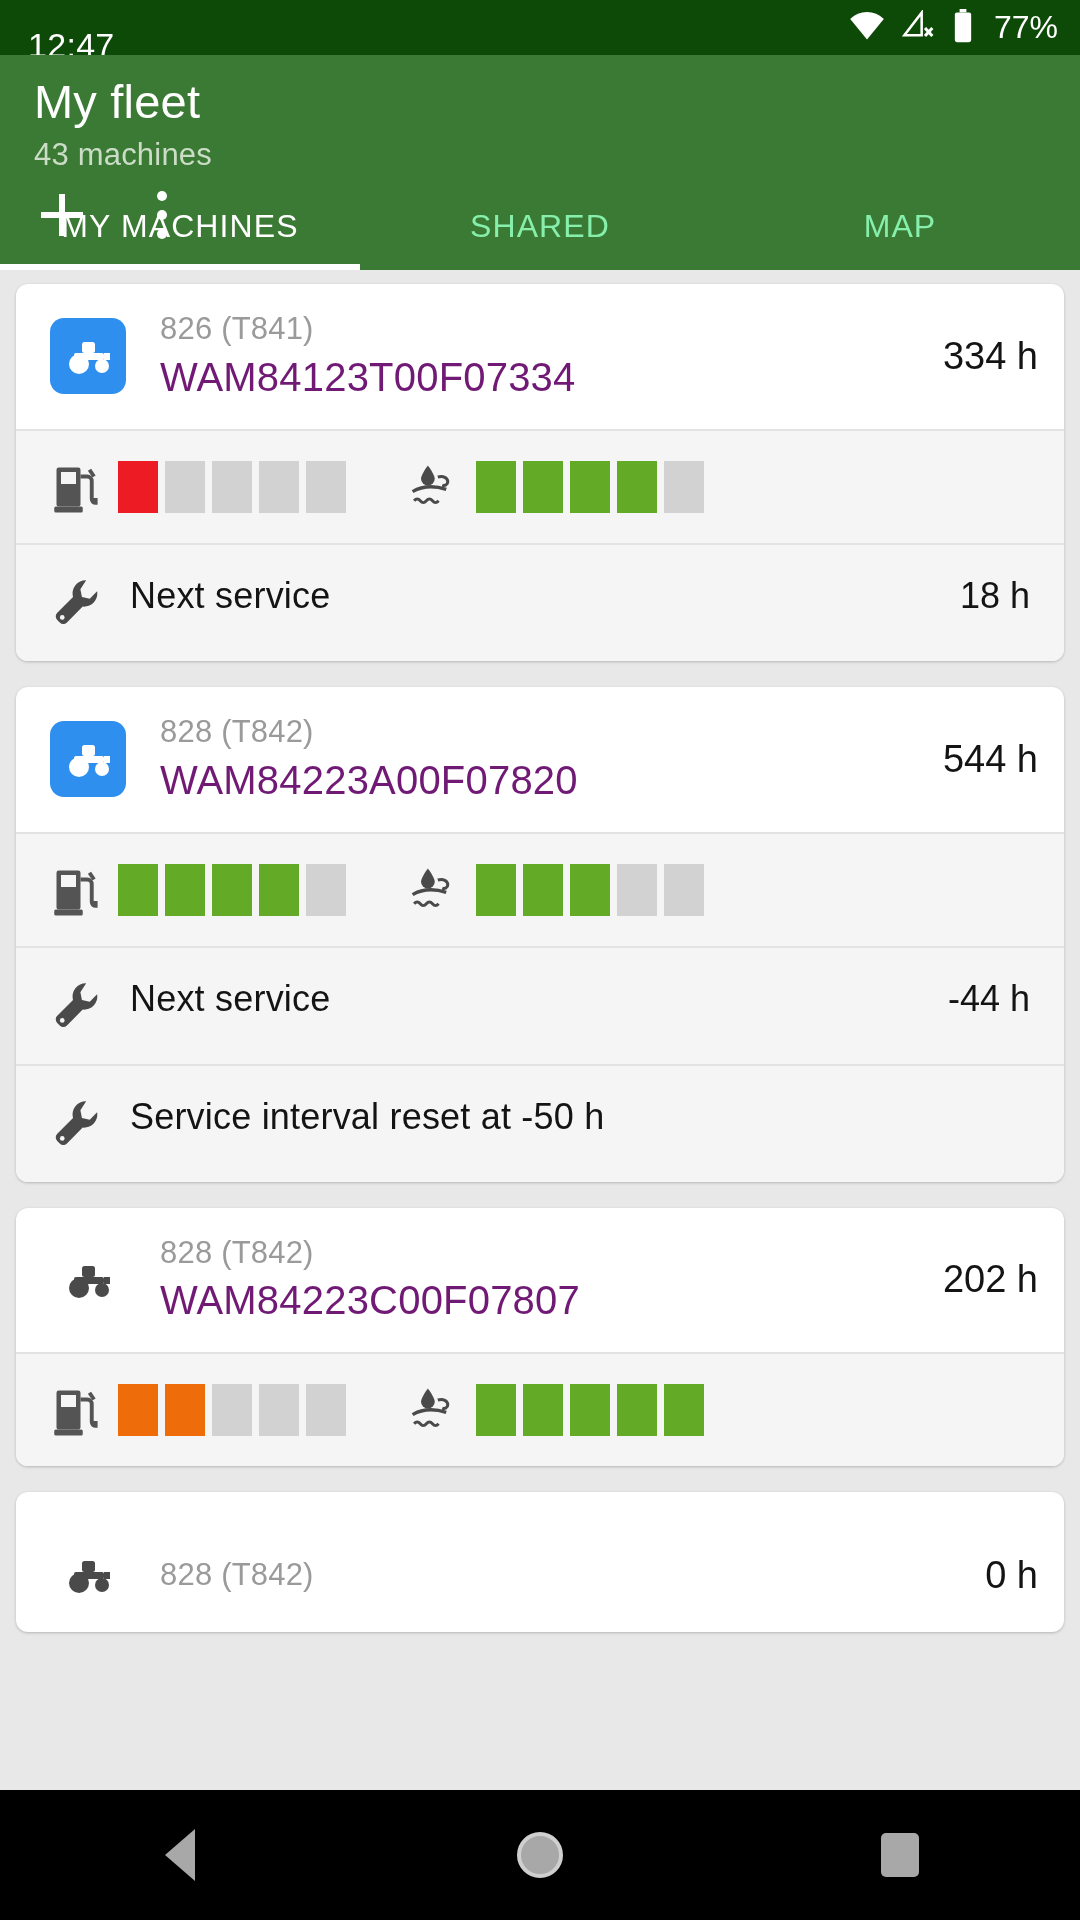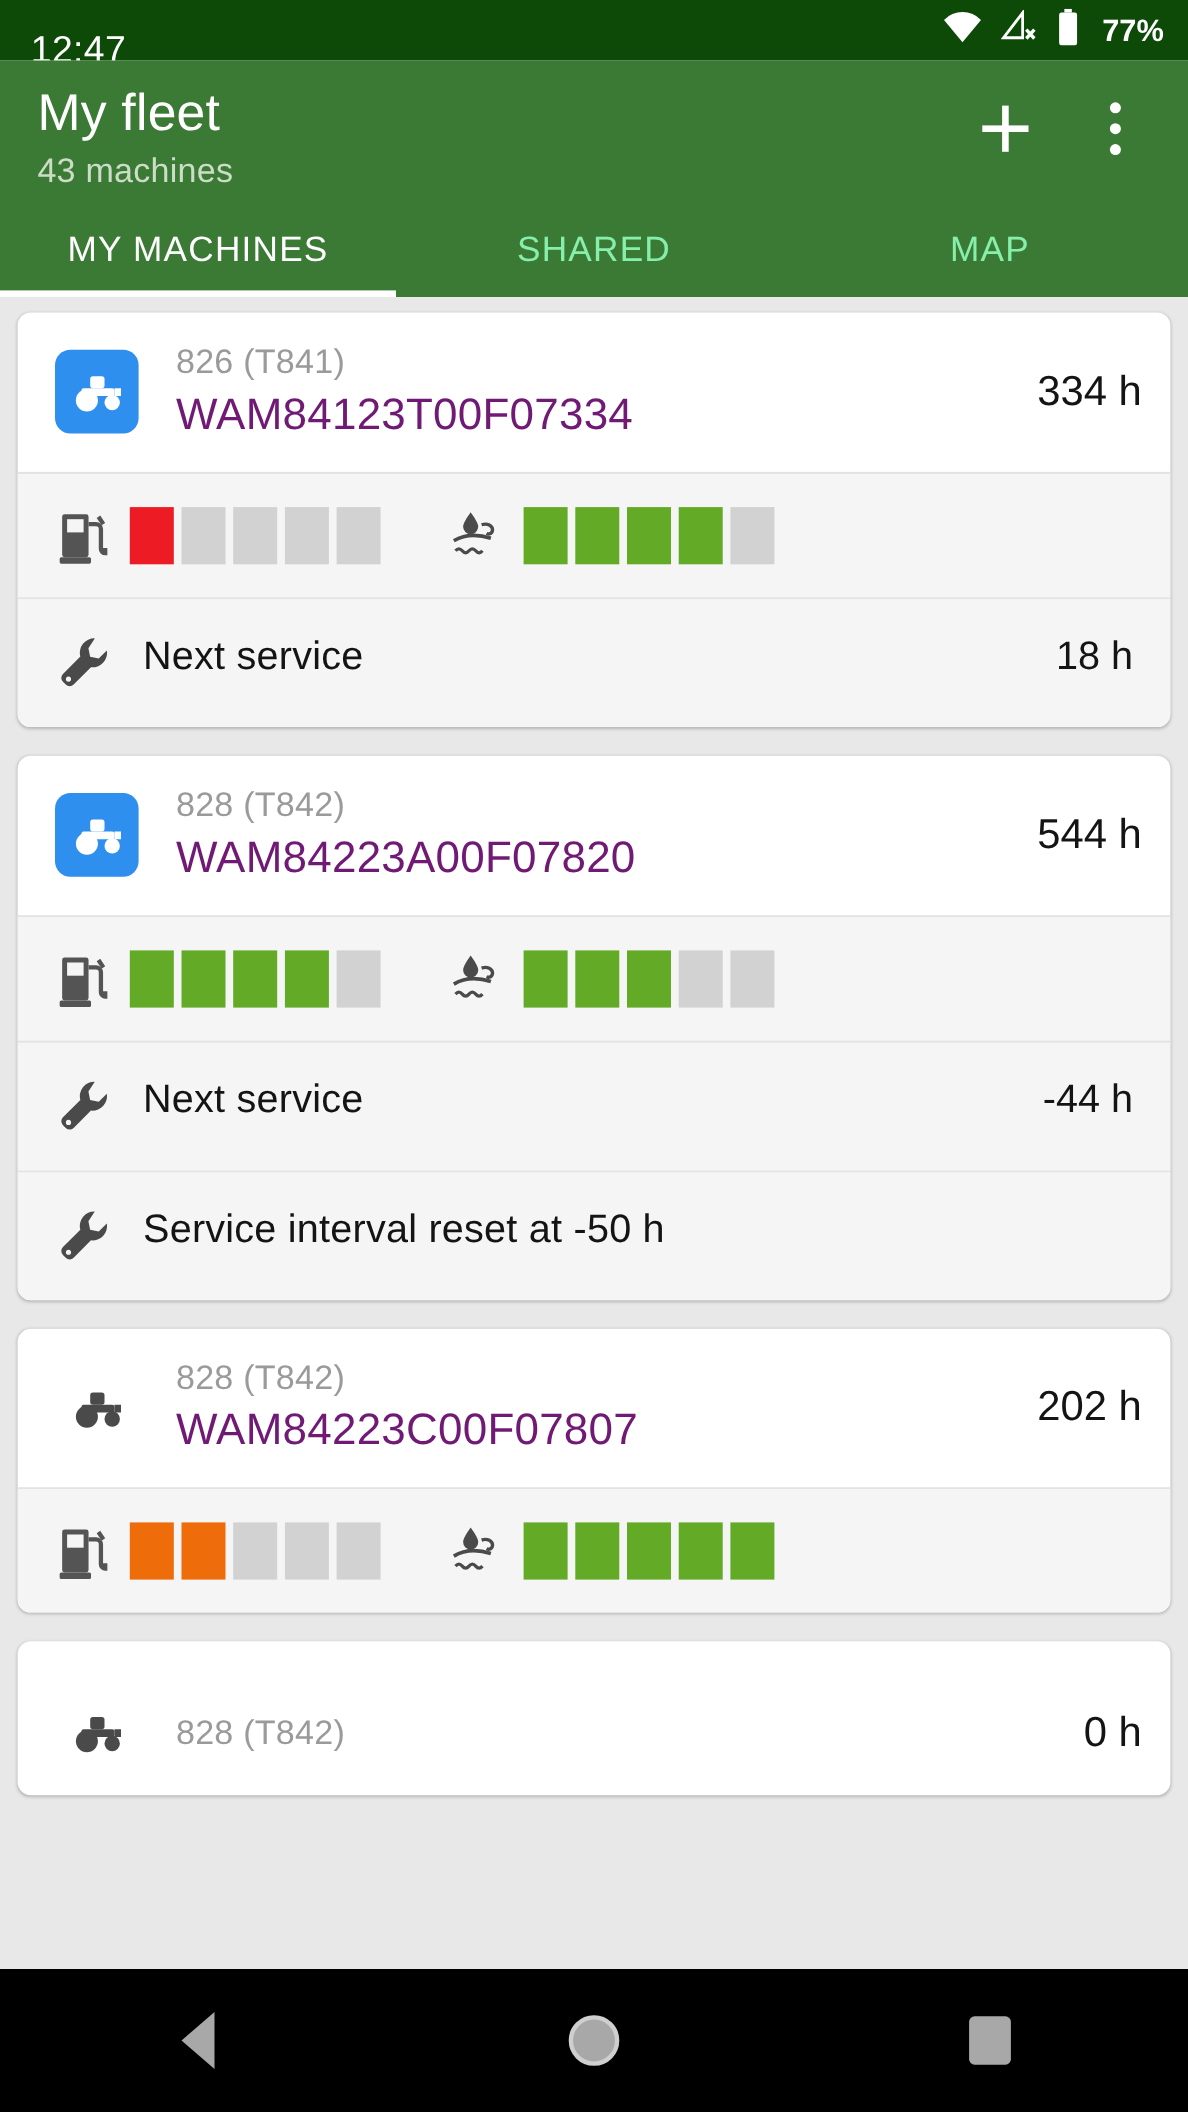--- a/index.html
+++ b/index.html
@@ -12,29 +12,29 @@
   }
 
   
   .statusbar{
     height:55px; background:#0d4a08; color:#fff;
     display:flex; align-items:center; justify-content:space-between;
     padding:0 22px 0 28px;
   }
   .sb-clock{ font-size:34px; letter-spacing:.3px;margin-top:36px; }
   .sb-right{ display:flex; align-items:center; gap:16px; }
-  .sb-pct{ font-size:28px; font-weight:700; margin-left:4px;}
+  .sb-pct{ font-size:32px; font-weight:400; margin-left:4px;}
 
   
   .appbar{
     background:#3b7a34; position:relative;
     padding:20px 24px 0 34px;
     height:215px;
   }
-  .appbar-top{ display:flex; justify-content:space-between; align-items:flex-start; }
+  .appbar-top{ display:flex; justify-content:space-between; align-items:flex-start;flex-direction:column; }
   .titles{ display:flex; flex-direction:column; }
   .app-title{ color:#fff; font-size:47px; font-weight:400; line-height:1.15; letter-spacing:.2px;}
   .app-sub{ color:#cbdcc7; font-size:31px; font-weight:400; margin-top:8px; letter-spacing:.2px;}
   .actions{ display:flex; align-items:center; gap:44px; padding-top:14px; padding-right:14px;}
   .icon-btn{ width:56px; height:56px; display:flex; align-items:center; justify-content:center; cursor:pointer;}
 
   .plus{ position:relative; width:42px; height:42px;}
   .plus:before,.plus:after{content:"";position:absolute;background:#fff;}
   .plus:before{left:0;top:18px;width:42px;height:6px;}
   .plus:after{top:0;left:18px;height:42px;width:6px;}

